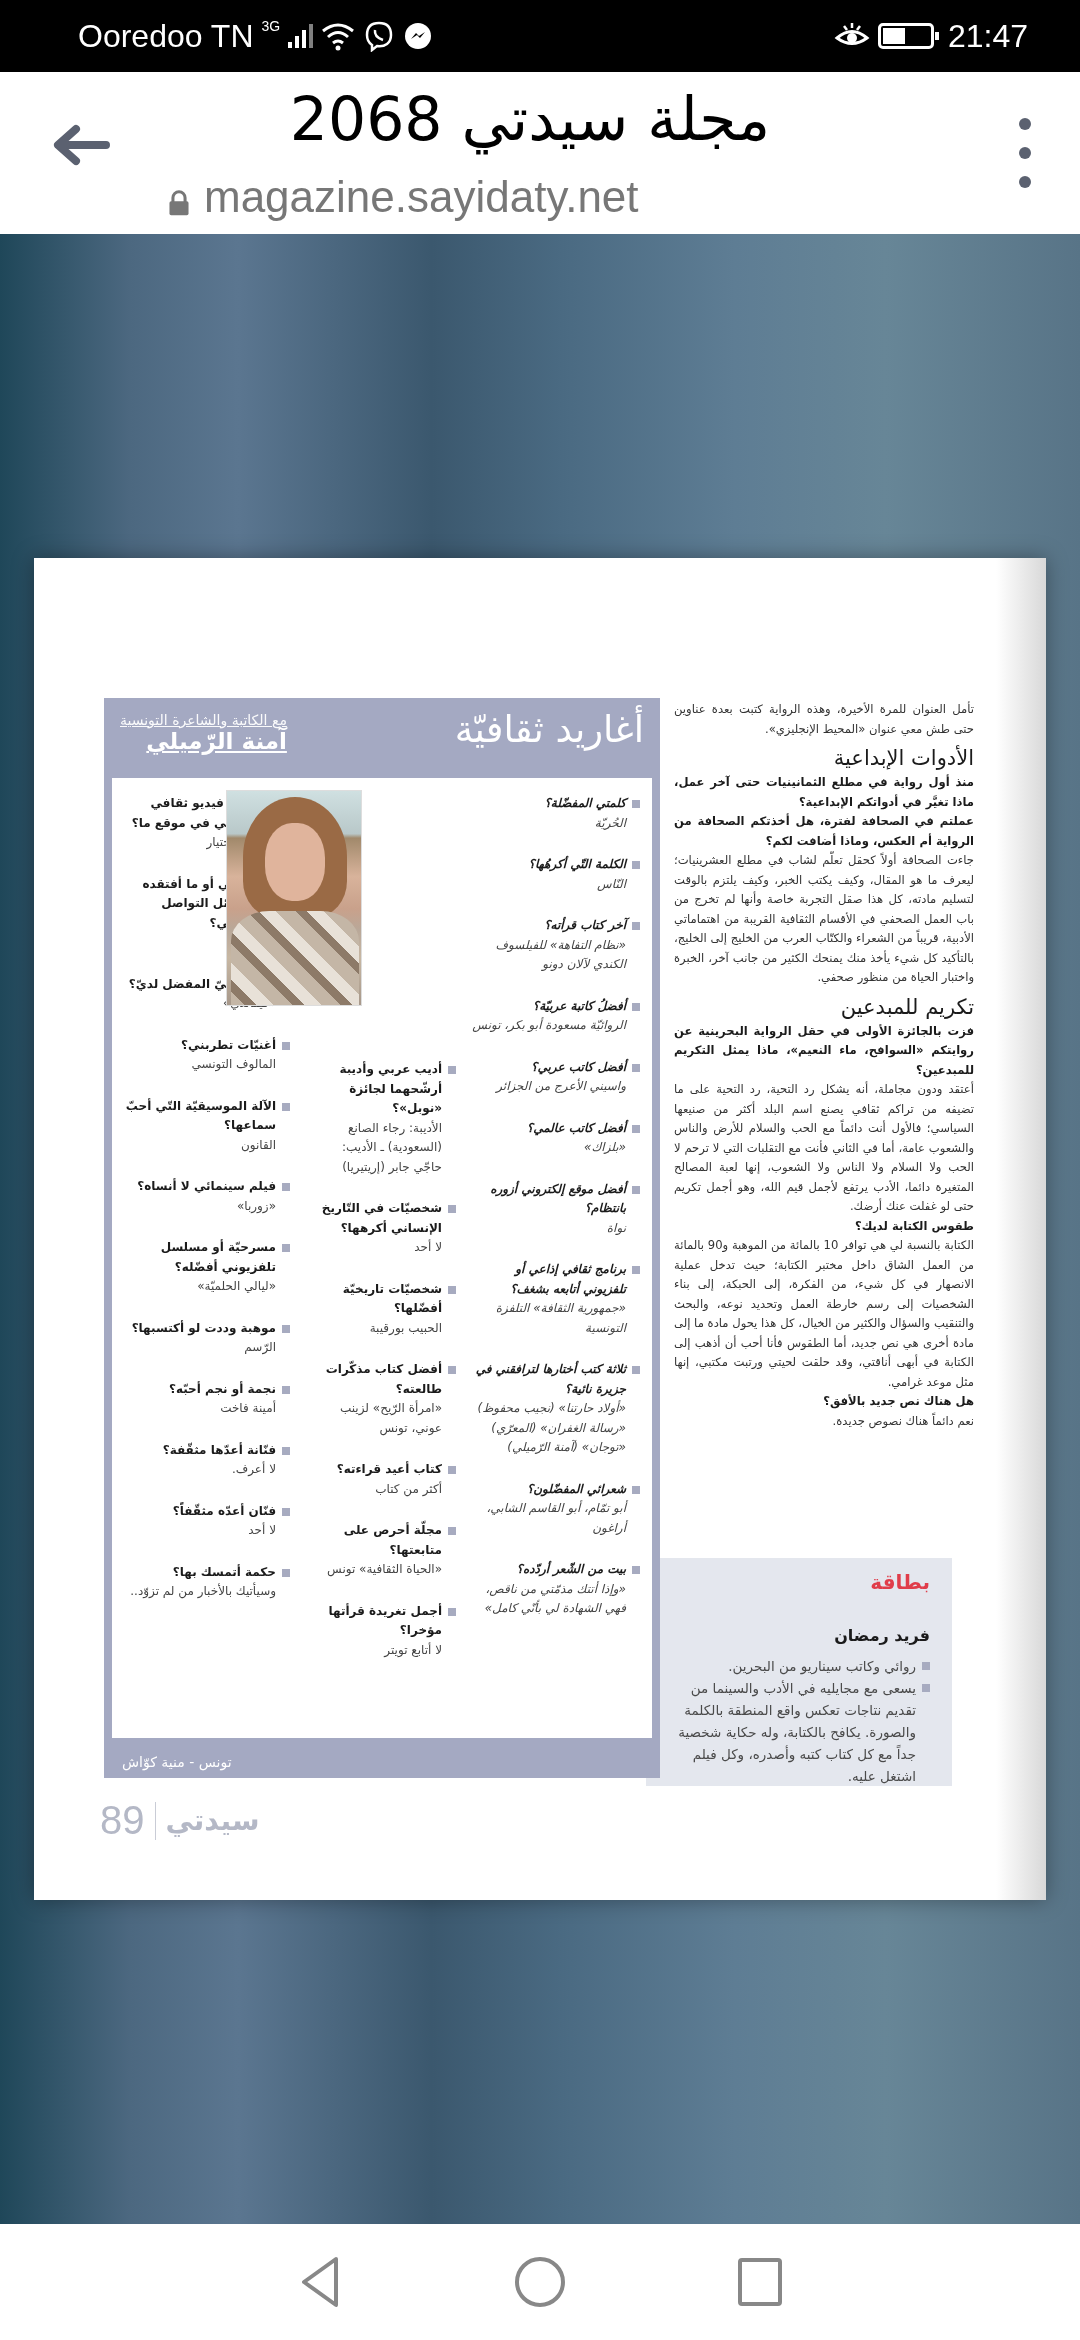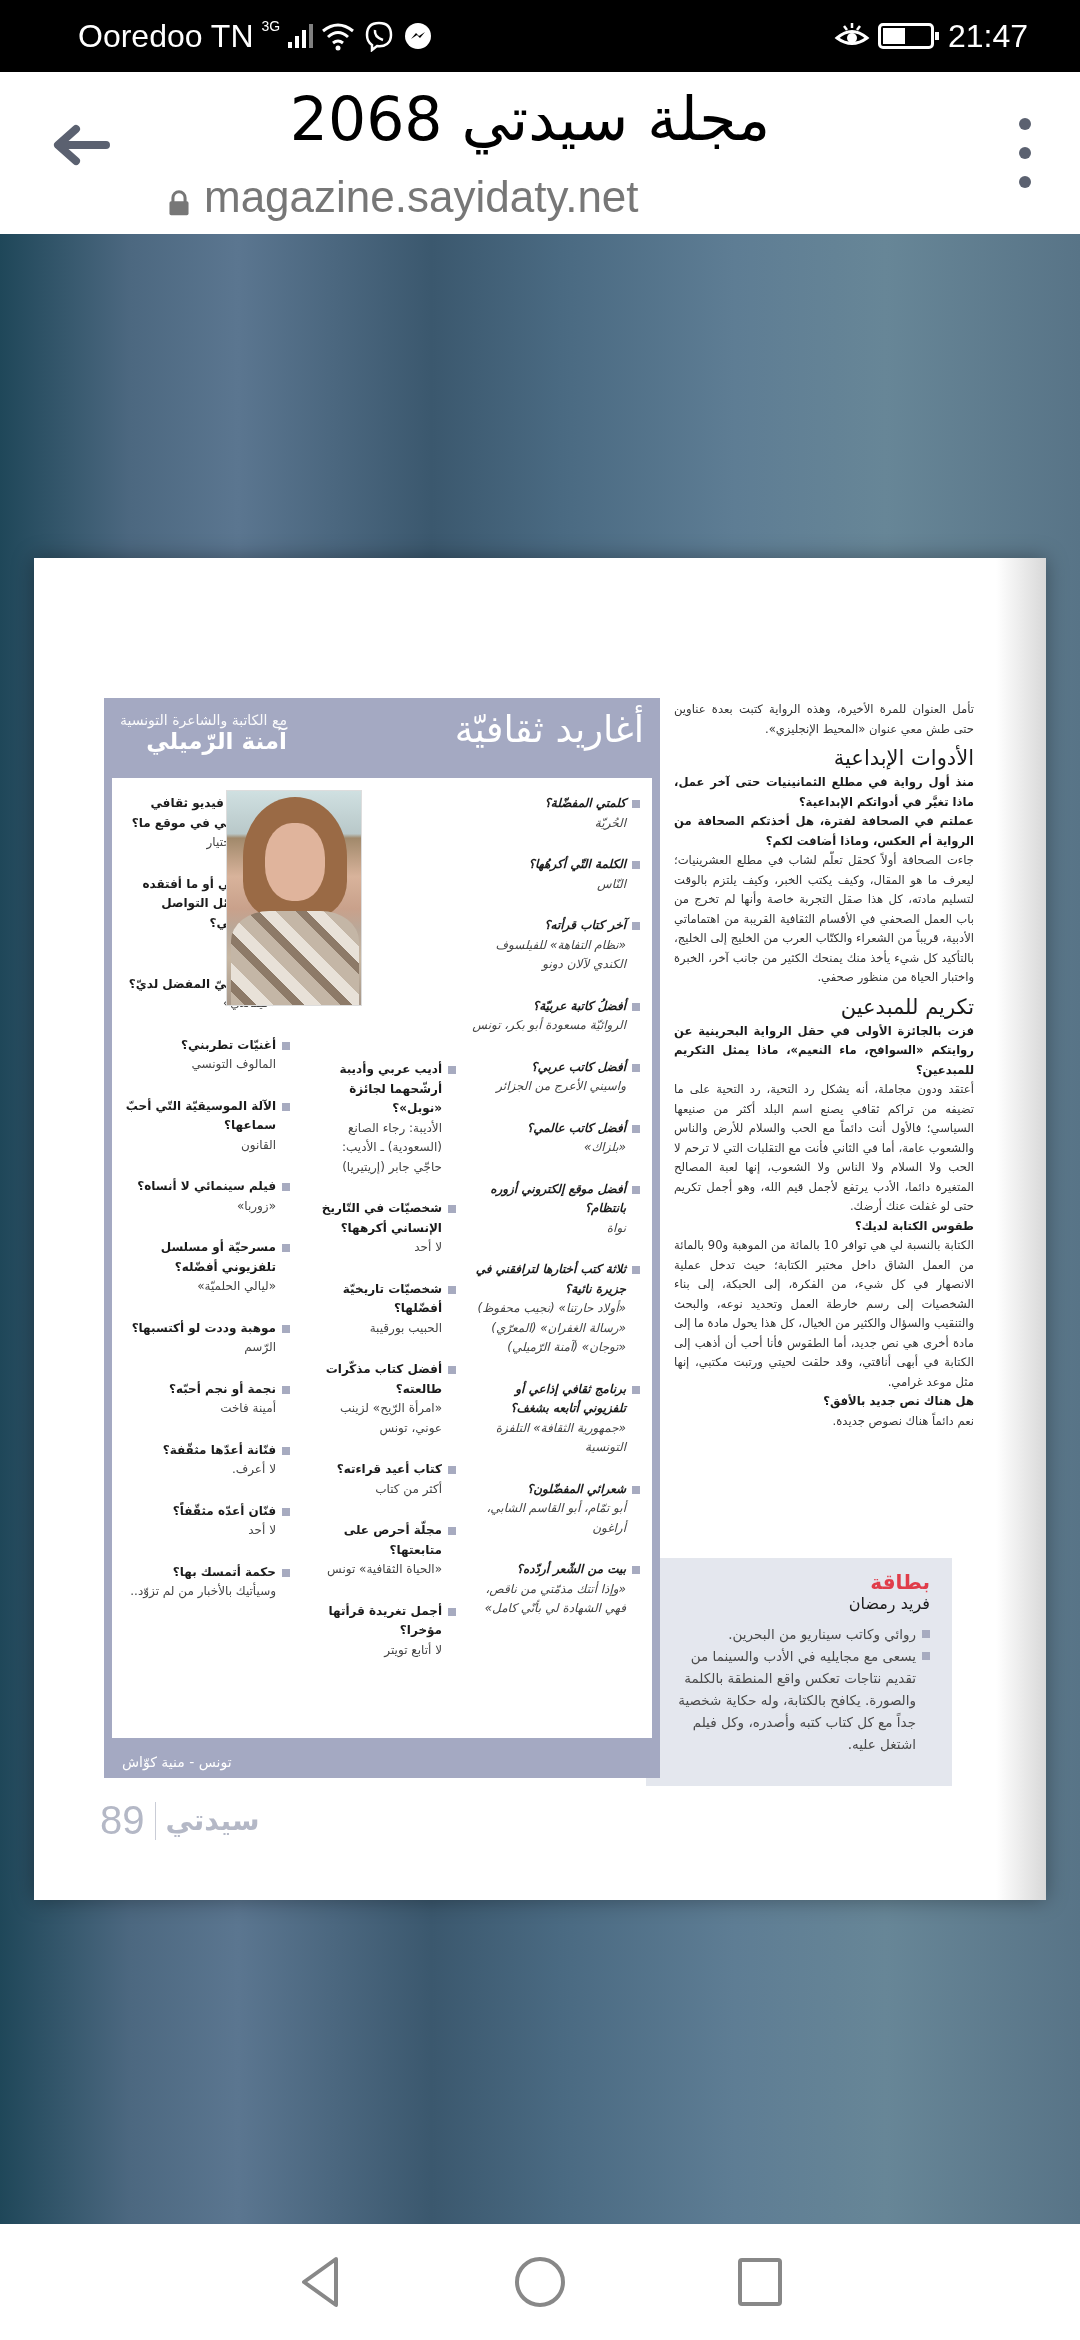--- a/index.html
+++ b/index.html
@@ -34,29 +34,29 @@
 
   
   .article-col { position: absolute; right: 72px; top: 142px; width: 300px; font-size: 11.6px; line-height: 19.5px; color: #333; text-align: justify; }
   .article-col h2 { font-size: 21px; line-height: 30px; font-weight: normal; color: #1b1b1b; margin-top: 4px; }
   .article-col .q { font-weight: bold; color: #1b1b1b; }
   .article-col p { margin: 0; }
 
   
   .card { position: absolute; right: 94px; top: 1000px; width: 306px; height: 228px; background: #e4e7ee; padding: 12px 22px 10px 14px; }
   .card-label { color: #e03d4a; font-size: 20px; font-weight: bold; }
-  .card-name { color: #1b1b1b; font-size: 16px; font-weight: normal; margin-bottom: 10px; }
+  .card-name { color: #1b1b1b; font-size: 16px; font-weight: bold; margin-bottom: 10px; margin-top: 32px; }
   .card-item { font-size: 13.5px; line-height: 22px; color: #4a4a4a; position: relative; padding-right: 14px; }
   .card-item::before { content: ""; position: absolute; right: 0; top: 7px; width: 8px; height: 8px; background: #a7abc0; }
 
   
   .box { position: absolute; left: 70px; top: 140px; width: 556px; height: 1080px; background: #a4a9c2; }
   .box-header { position: absolute; left: 0; top: 0; width: 100%; height: 80px; }
   .box-title { position: absolute; right: 16px; top: 10px; font-size: 37px; color: #fff; font-weight: normal; }
-  .box-sub { position: absolute; left: 16px; top: 14px; text-align: right; color: #fff; }
+  .box-sub { position: absolute; left: 16px; top: 14px; text-align: right; color: #fff; text-decoration: underline; }
   .box-sub .s1 { font-size: 14px; opacity: 0.95; }
   .box-sub .s2 { font-size: 23px; font-weight: bold; }
   .box-inner { position: absolute; left: 8px; top: 80px; width: 540px; height: 960px; background: #fff; }
   .vbar { position: absolute; width: 6px; background: #a4a9c2; }
   .box-footer { position: absolute; left: 18px; bottom: 8px; color: #fff; font-size: 14px; }
 
   .qcol { position: absolute; top: 16px; font-size: 12px; line-height: 19.5px; color: #333; }
   .qa { margin-bottom: 22px; }
   .qa .qq { font-weight: bold; color: #1b1b1b; position: relative; padding-right: 14px; }
   .qa .qq::before { content: ""; position: absolute; right: 0; top: 6px; width: 8px; height: 8px; background: #a7abc0; }
@@ -198,26 +198,26 @@
           </div>
           <div class="qa">
             <div class="qq">أفضل كاتب عالمي؟</div>
             <div class="aa">«بلزاك»</div>
           </div>
           <div class="qa">
             <div class="qq">أفضل موقع إلكتروني أزوره بانتظام؟</div>
             <div class="aa">نواة</div>
           </div>
           <div class="qa">
+            <div class="qq">برنامج ثقافي إذاعي أو تلفزيوني أتابعه بشغف؟</div>
+            <div class="aa">«جمهورية الثقافة» التلفزة التونسية</div>
+          </div>
+          <div class="qa">
             <div class="qq">ثلاثة كتب أختارها لترافقني في جزيرة نائية؟</div>
             <div class="aa">«أولاد حارتنا» (نجيب محفوظ) «رسالة الغفران» (المعرّي) «توجان» (آمنة الرّميلي)</div>
-          </div>
-          <div class="qa">
-            <div class="qq">برنامج ثقافي إذاعي أو تلفزيوني أتابعه بشغف؟</div>
-            <div class="aa">«جمهورية الثقافة» التلفزة التونسية</div>
           </div>
           <div class="qa">
             <div class="qq">شعرائي المفضّلون؟</div>
             <div class="aa">أبو تمّام، أبو القاسم الشابي، أراغون</div>
           </div>
           <div class="qa">
             <div class="qq">بيت من الشّعر أردّده؟</div>
             <div class="aa">«وإذا أتتك مذمّتي من ناقص، فهي الشهادة لي بأنّي كامل»</div>
           </div>
         </div>

